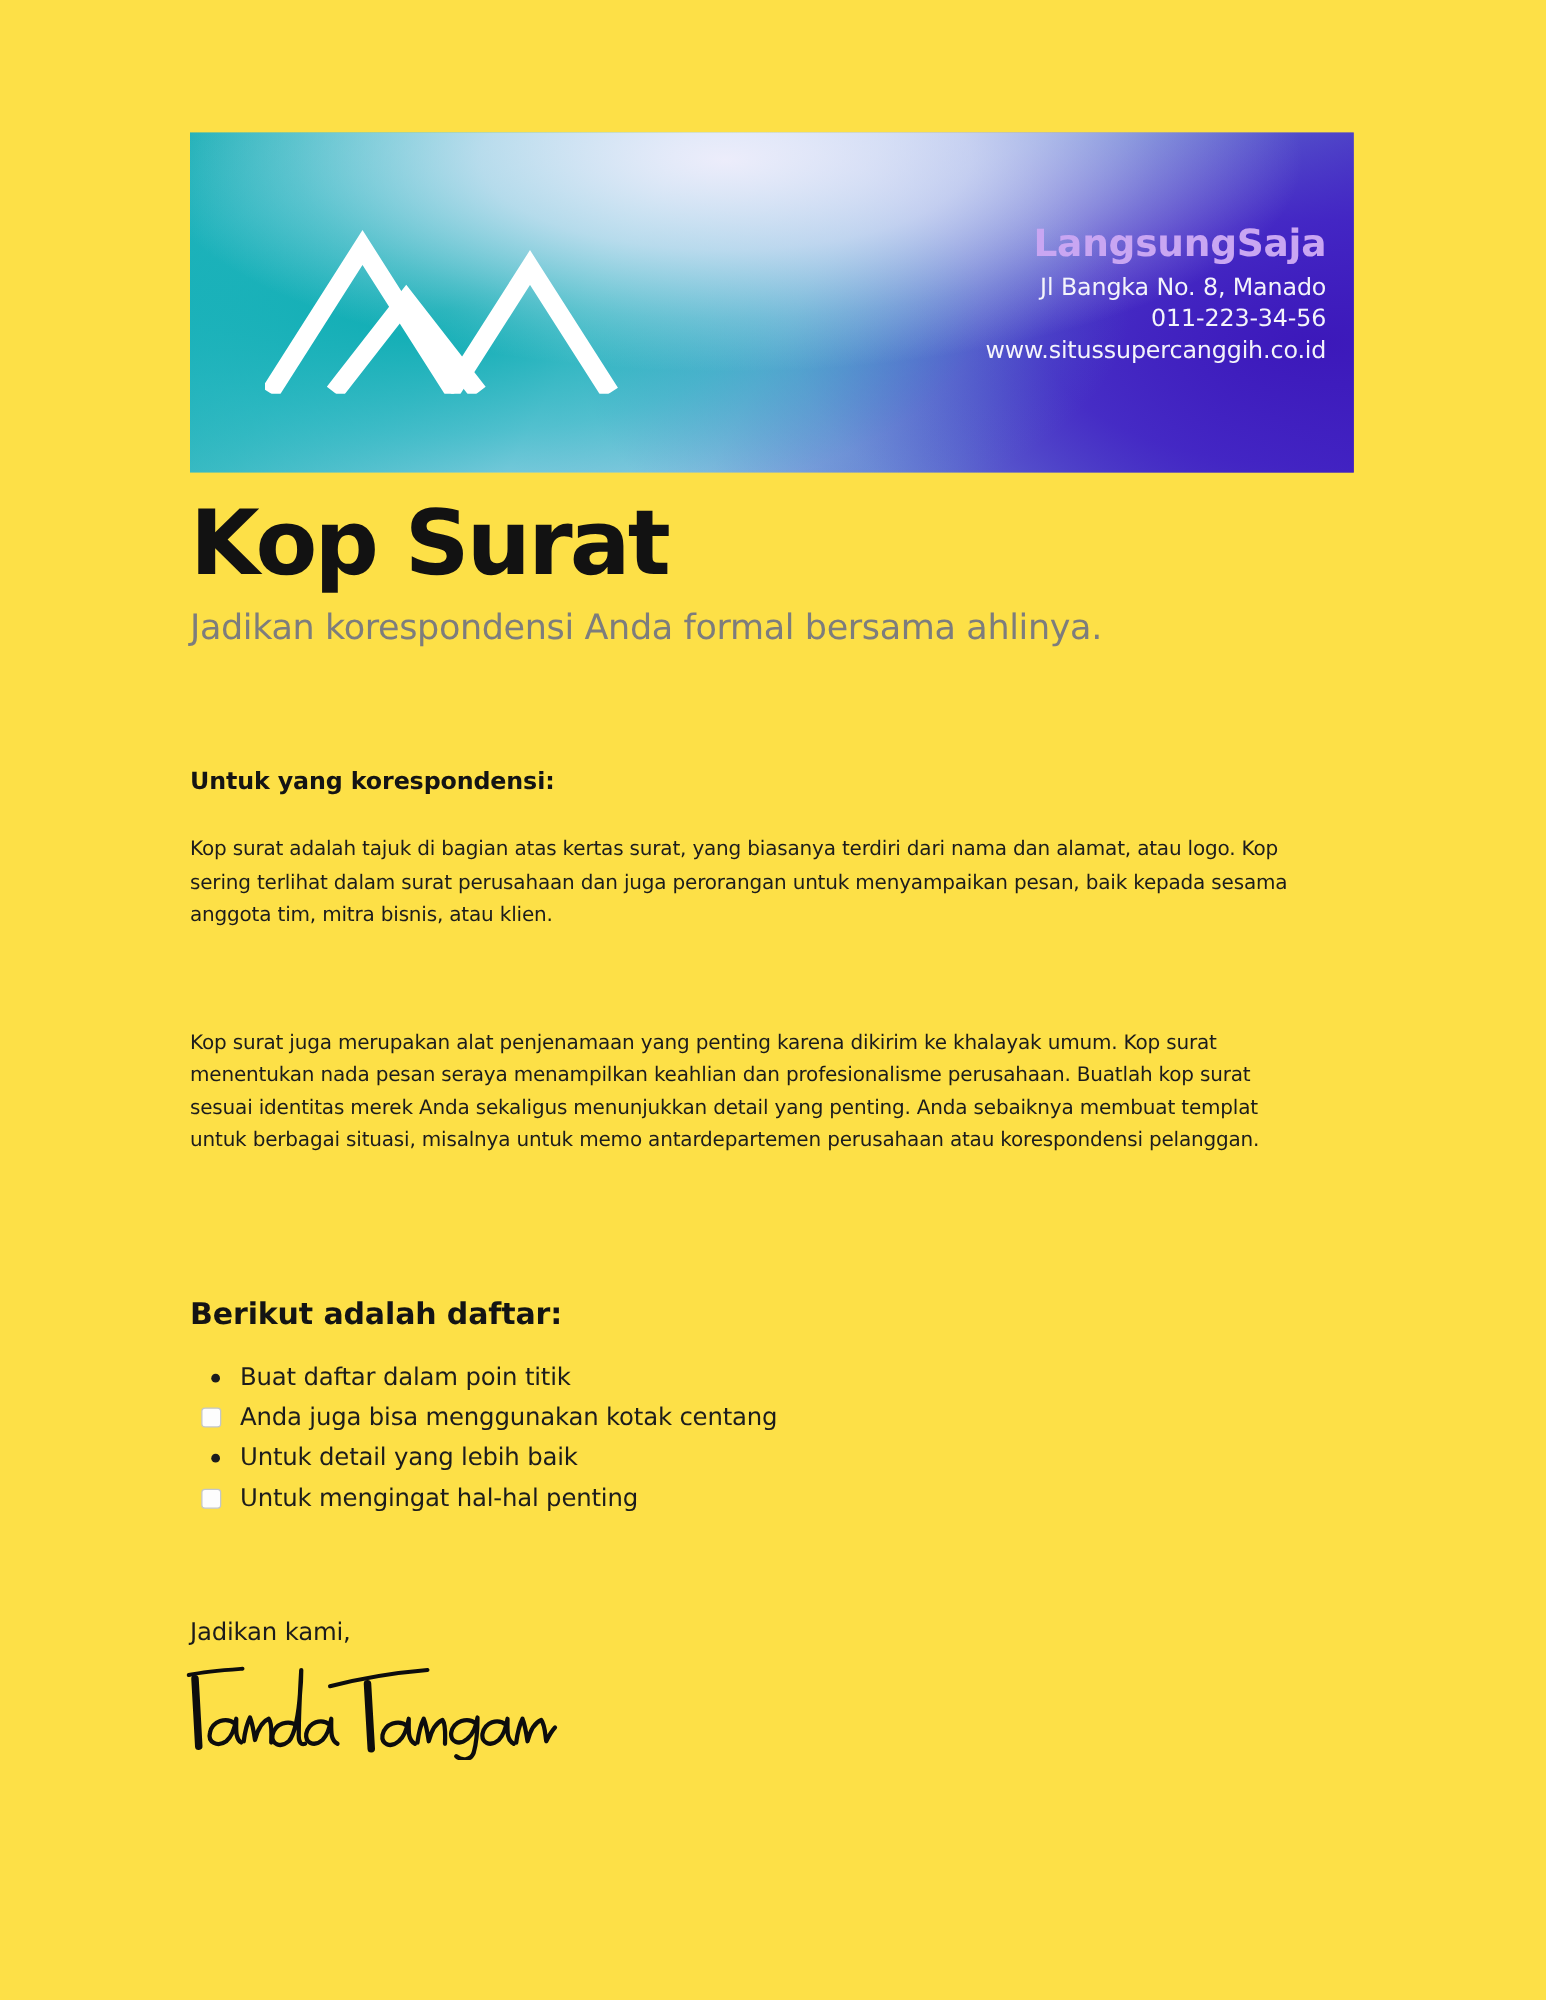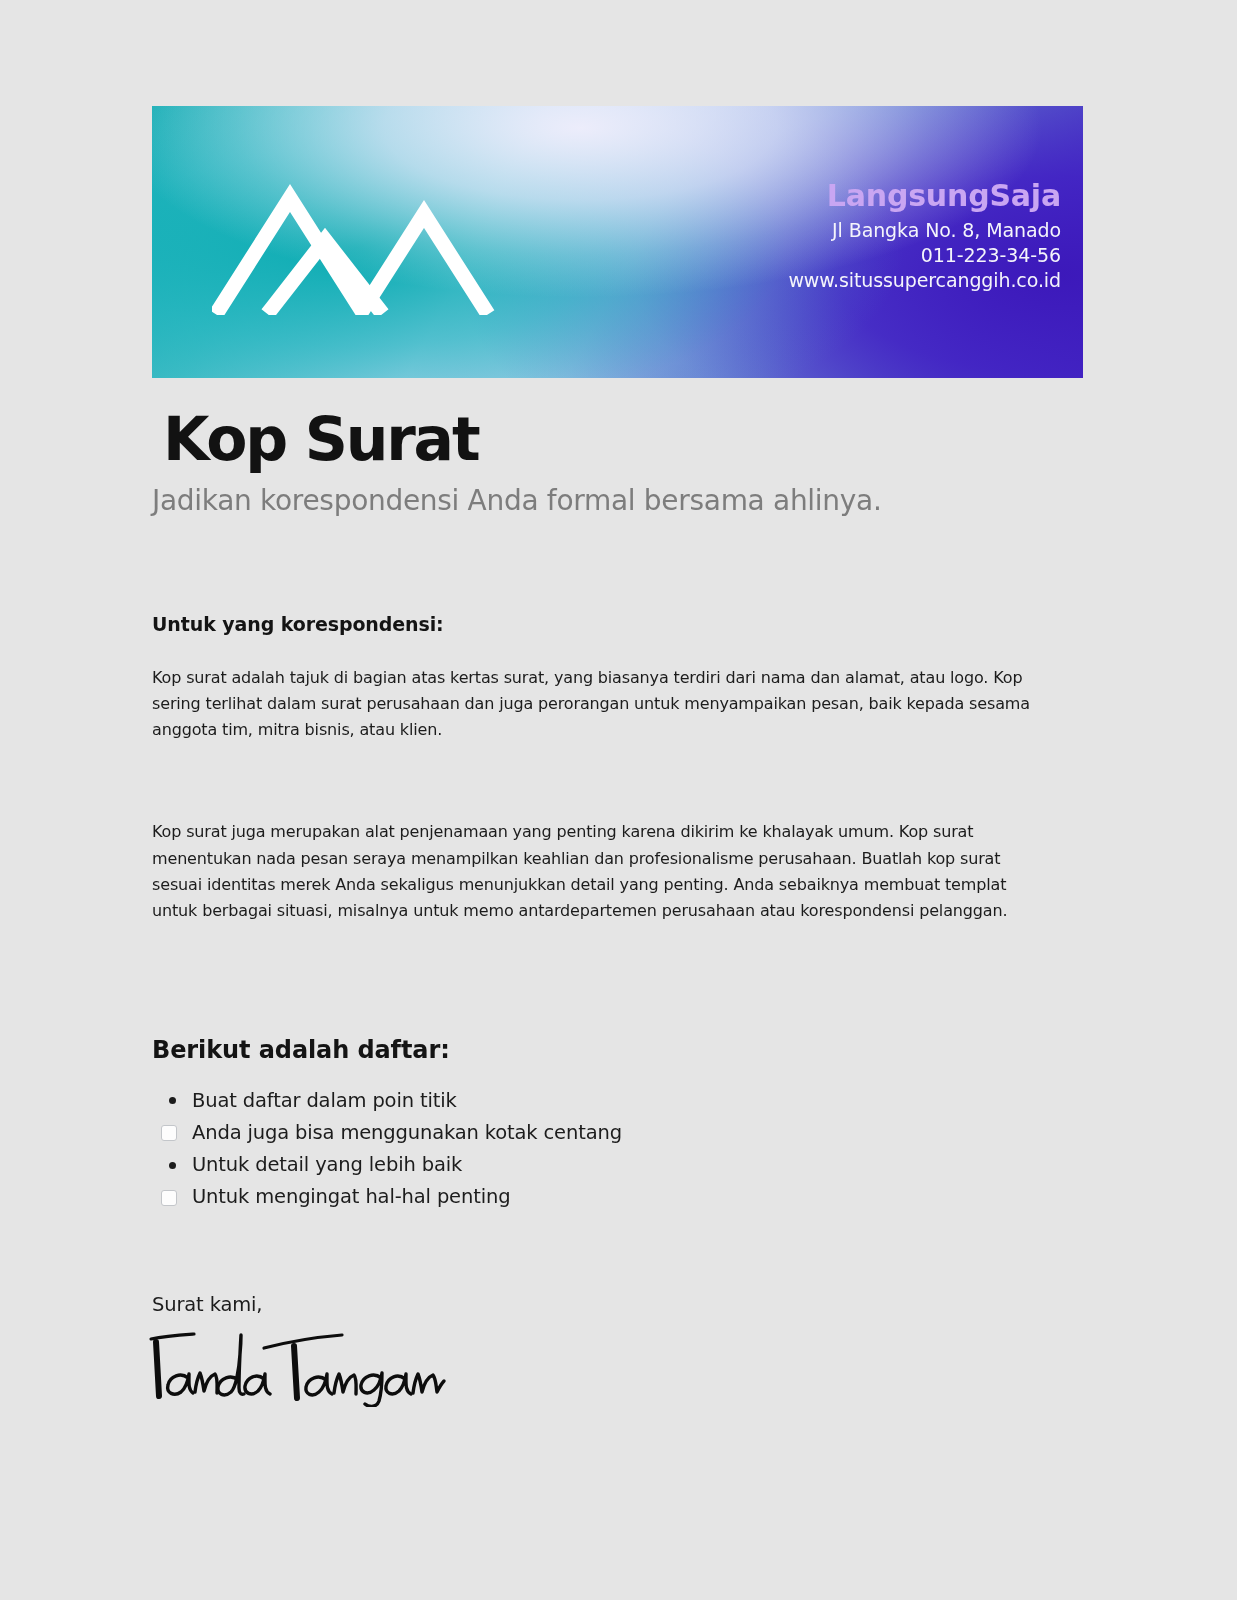--- a/index.html
+++ b/index.html
@@ -12,21 +12,21 @@
     height: 1600px;
     font-family: "DejaVu Sans", "Liberation Sans", sans-serif;
     color: #1a1a1a;
     position: relative;
     overflow: hidden;
   }
 
   .page {
     position: absolute;
     inset: 0;
-    background: #e5e5e5;
+    background: #fde047;
     text-decoration: underline;
   }
 
   
   .letterhead-banner {
     position: absolute;
     left: 152px;
     top: 106px;
     width: 931px;
     height: 272px;
@@ -76,25 +76,25 @@
   
   .content {
     position: absolute;
     left: 152px;
     top: 398px;
     width: 931px;
   }
 
   .doc-title {
     font-family: "DejaVu Sans", "Liberation Sans", sans-serif;
-    font-size: 60px;
+    font-size: 72px;
     font-weight: 700;
     letter-spacing: -2.2px;
     color: #121212;
-    margin: 11px;
+    margin: 0;
     line-height: 1.02;
   }
 
   .doc-subtitle {
     font-size: 28px;
     color: #7d7d7d;
     font-weight: 400;
     margin: 14px 0 0 0;
     letter-spacing: -0.3px;
   }
@@ -250,21 +250,21 @@
 
       <li class="list-row">
         <span class="marker-check">
             <span class="checkbox"></span>
           </span>
         <span>Untuk mengingat hal-hal penting</span>
       </li>
 
     </ul>
 
-    <p class="closing">Surat kami,</p>
+    <p class="closing">Jadikan kami,</p>
 
     <div class="signature-mark" title="Tanda Tangan">
       <svg viewBox="0 0 300 85" xmlns="http://www.w3.org/2000/svg" aria-hidden="true">
         <g fill="none" stroke="#0d0d0d" stroke-linecap="round" stroke-linejoin="round">
 
           <path d="M8 20 C9 38 10 54 11 74" stroke-width="6"></path>
           <path d="M3 17 C17 14 32 13 46 12" stroke-width="3.2"></path>
 
           <path d="M40 56 C33 50 22 54 20 63 C18 71 26 75 33 70 C38 66 40 58 41 52 C41 60 40 68 45 71" stroke-width="3.4"></path>
 

